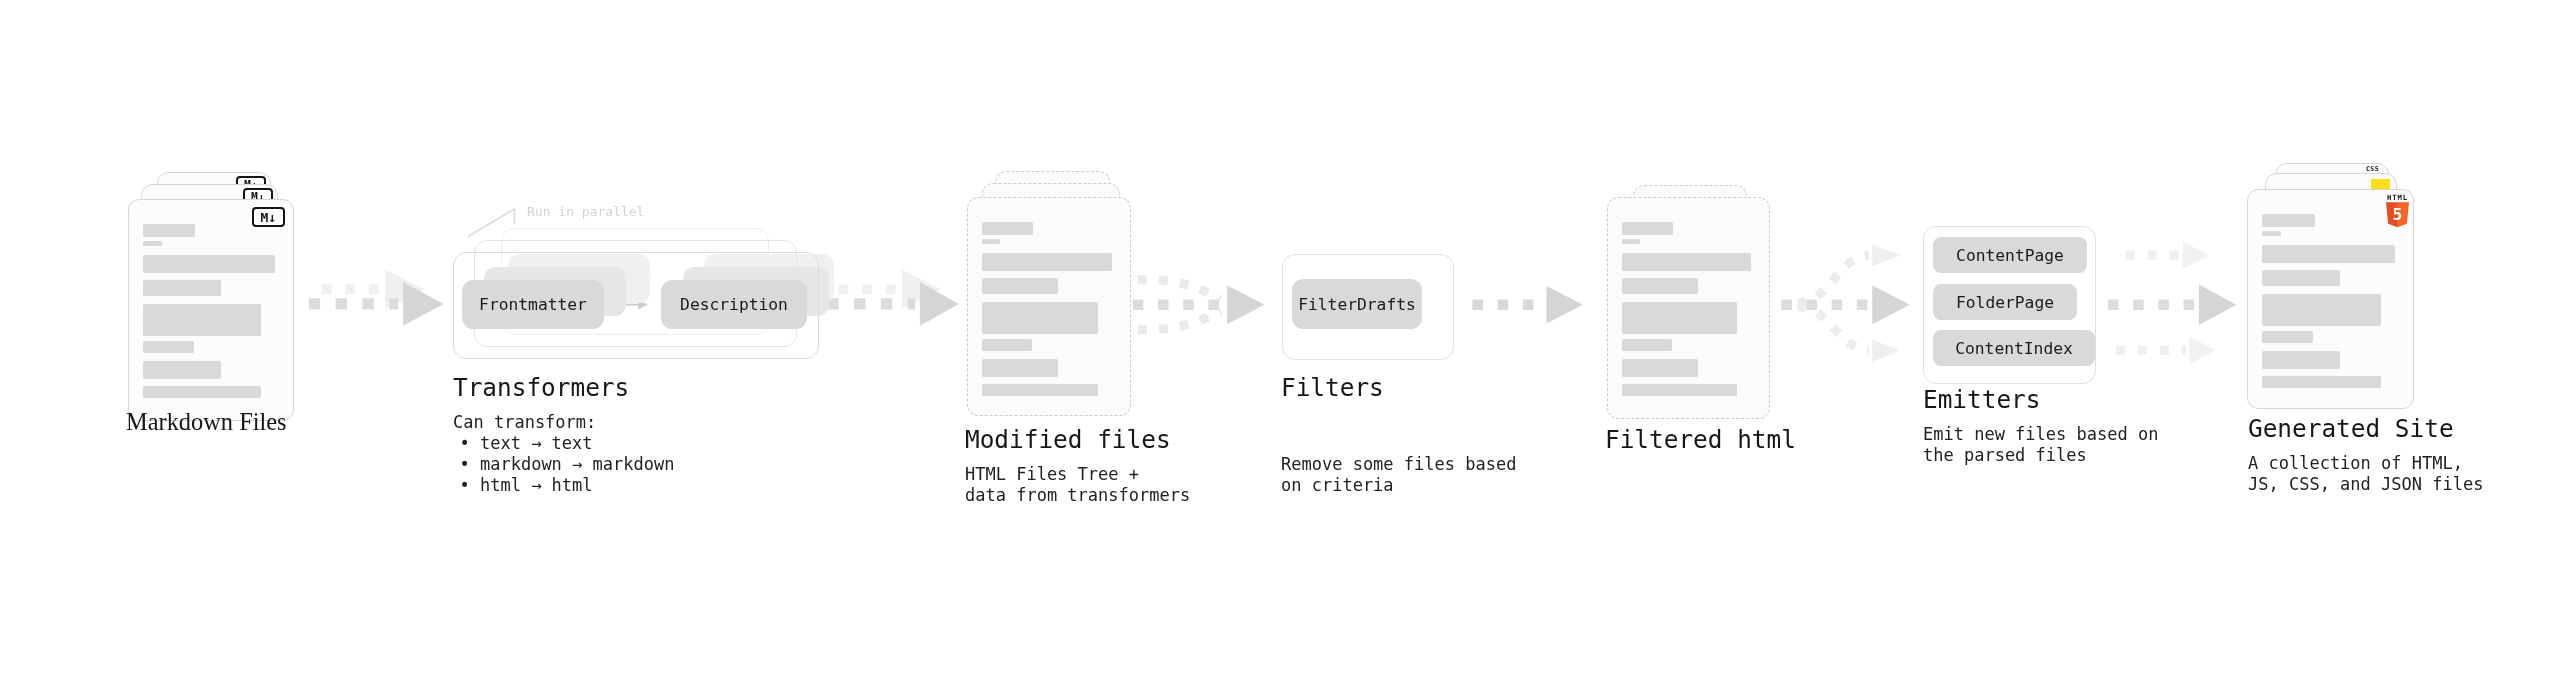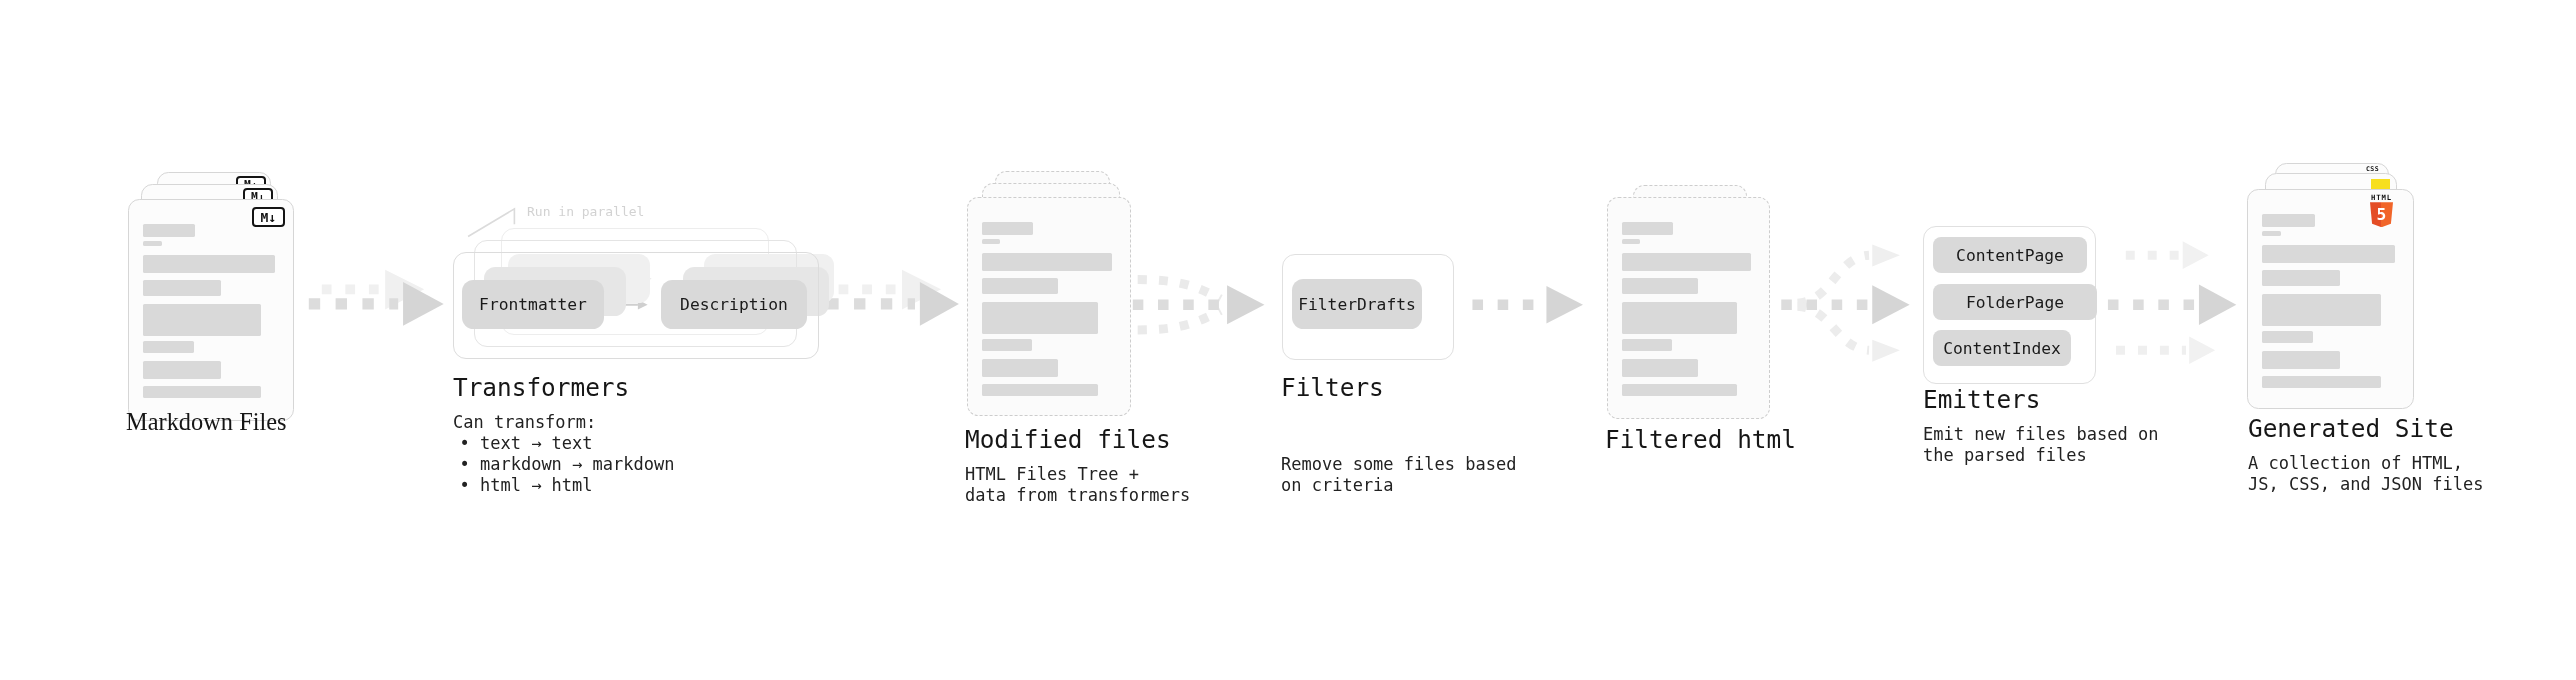--- a/index.html
+++ b/index.html
@@ -22,21 +22,21 @@
   .bars i:nth-child(8){width:88%;height:12.2px;}
 
   
   .md-badge{position:absolute;display:flex;align-items:center;justify-content:center;
             border:2.4px solid #141414;border-radius:4.1px;background:#fff;
             font-weight:bold;font-size:13px;color:#141414;box-sizing:border-box;}
   .md-badge.front{right:8.1px;top:7.3px;width:33px;height:19.5px;}
   .md-badge.small{right:4.1px;top:3.3px;width:30px;height:18px;font-size:11.4px;}
 
   
-  .html5{position:absolute;right:20px;top:4.1px;width:23px;text-align:center;}
+  .html5{position:absolute;right:4px;top:4.1px;width:23px;text-align:center;}
   .html5 .h5label{display:block;font-size:7.3px;font-weight:bold;letter-spacing:0.8px;color:#111;line-height:7.3px;}
   .html5 .h5shield{display:flex;align-items:center;justify-content:center;width:23px;height:25px;margin-top:0.8px;
        background:linear-gradient(90deg,#e44d26 50%,#f16529 50%);
        clip-path:polygon(0 0,100% 0,91% 86%,50% 100%,9% 86%);
        color:#fff;font-weight:bold;font-size:16.3px;}
   .js-chip{position:absolute;right:5.7px;top:4.9px;width:19.5px;height:9.8px;background:#f7df1e;}
   .css-chip{position:absolute;right:6.5px;top:1.6px;width:18px;text-align:center;}
   .css-chip span{display:block;font-size:6.5px;font-weight:bold;color:#111;line-height:6.5px;letter-spacing:0.4px;}
   .css-chip i{display:block;height:3.3px;margin-top:0.8px;background:#2965f1;}
 
@@ -212,22 +212,22 @@
           <i></i>
           <i></i>
         </div>
     </div>
     <h2 class="title" style="left:1605px;top:425px;">Filtered html</h2>
   </div>
 
   <div>
     <div class="fbox" style="left:1923px;top:226px;width:173px;height:158px;"></div>
     <div class="epill" style="left:1933px;top:237px;width:154px;height:36px;">ContentPage</div>
-    <div class="epill" style="left:1933px;top:284px;width:164px;height:36px;">FolderPage</div>
-    <div class="epill" style="left:1933px;top:330px;width:138px;height:36px;">ContentIndex</div>
+    <div class="epill" style="left:1933px;top:284px;width:144px;height:36px;">FolderPage</div>
+    <div class="epill" style="left:1933px;top:330px;width:162px;height:36px;">ContentIndex</div>
     <h2 class="title" style="left:1923px;top:385px;">Emitters</h2>
     <div class="desc" style="left:1923px;top:424px;">
       <div>Emit new files based on</div>
       <div>the parsed files</div>
     </div>
   </div>
 
   <div>
     <div class="doc" style="left:2275px;top:163px;width:114px;height:65px;">
       <div class="css-chip">

